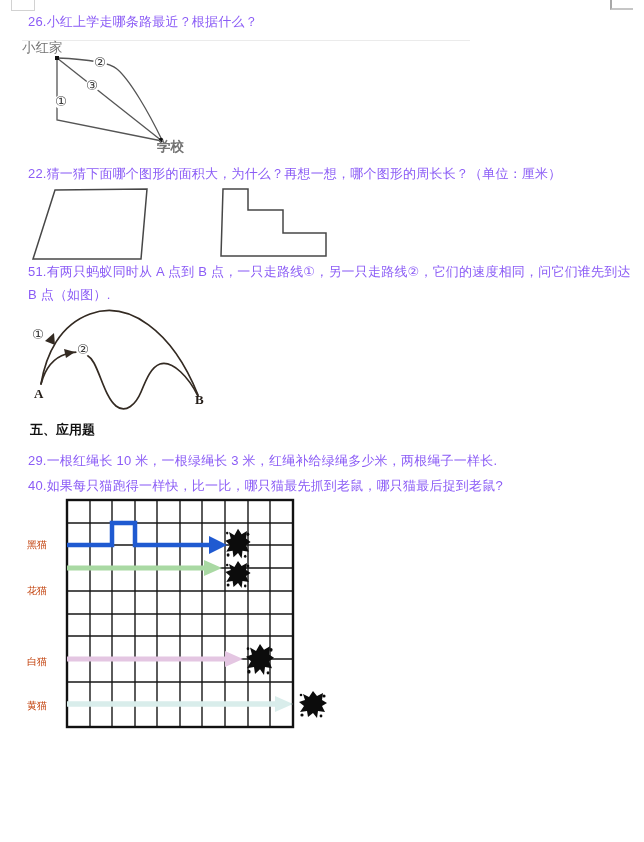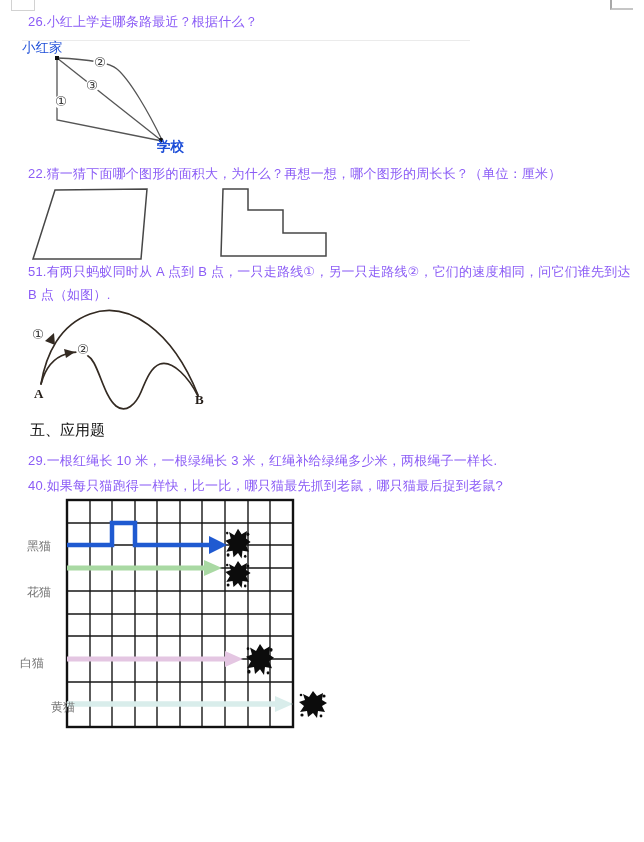--- a/index.html
+++ b/index.html
@@ -7,36 +7,36 @@
     width:644px;height:842px;position:relative;background:#ffffff;
     font-family:"Liberation Sans","DejaVu Sans",sans-serif;
     color:#1c1c1c;overflow:hidden;
   }
   .abs{position:absolute;}
   .qtext{
     font-size:13px;font-weight:500;letter-spacing:0.2px;
     white-space:nowrap;color:#8b5cf6;
   }
   .section-title{
-    font-size:15px;font-weight:400;color:#111;white-space:nowrap;
+    font-size:13px;font-weight:700;color:#111;white-space:nowrap;
   }
   .diagram-label{
-    font-size:13.5px;font-weight:500;color:#1d4ed8;white-space:nowrap;
+    font-size:13.5px;font-weight:500;color:#737373;white-space:nowrap;
   }
   .circ{
     width:14px;height:14px;border-radius:50%;background:#fff;
     font-size:13.5px;line-height:14px;text-align:center;color:#3c3c3c;
     display:block;
   }
   .ab-label{
     font-family:"Liberation Serif","DejaVu Serif",serif;
     font-size:13px;font-weight:700;color:#241d18;
   }
   .cat-label{
-    font-size:12px;font-weight:500;color:#737373;white-space:nowrap;
+    font-size:10px;font-weight:500;color:#c2410c;white-space:nowrap;
   }
   .faint-line{height:1px;background:#ebebeb;}
   .corner-tl{
     width:24px;height:11px;border:1px solid #d2d2d2;border-top:none;
     box-sizing:border-box;
   }
   .corner-tr{
     width:23px;height:10px;border-left:2px solid #a8a8a8;
     border-bottom:2px solid #c6c6c6;box-sizing:border-box;
   }
@@ -141,14 +141,14 @@
   <polygon points="275,696 293,704 275,712" fill="#d9edeb"></polygon>
 
   <use href="#mouse-shape" transform="translate(238,543) scale(0.9,1.1)"></use>
   <use href="#mouse-shape" transform="translate(238,574) scale(0.9,1.0)"></use>
   <use href="#mouse-shape" transform="translate(260,659) scale(1.0,1.15)"></use>
   <use href="#mouse-shape" transform="translate(313,704) scale(1.0,1.0)"></use>
 </svg>
 
 <span class="abs cat-label" style="left:27px;top:538px;">黑猫</span>
 <span class="abs cat-label" style="left:27px;top:584px;">花猫</span>
-<span class="abs cat-label" style="left:20px;top:655px;text-align:right;">白猫</span>
-<span class="abs cat-label" style="left:27px;top:699px;margin-left:24px;">黄猫</span>
+<span class="abs cat-label" style="left:27px;top:655px;text-align:right;">白猫</span>
+<span class="abs cat-label" style="left:27px;top:699px;">黄猫</span>
 
 </body></html>

